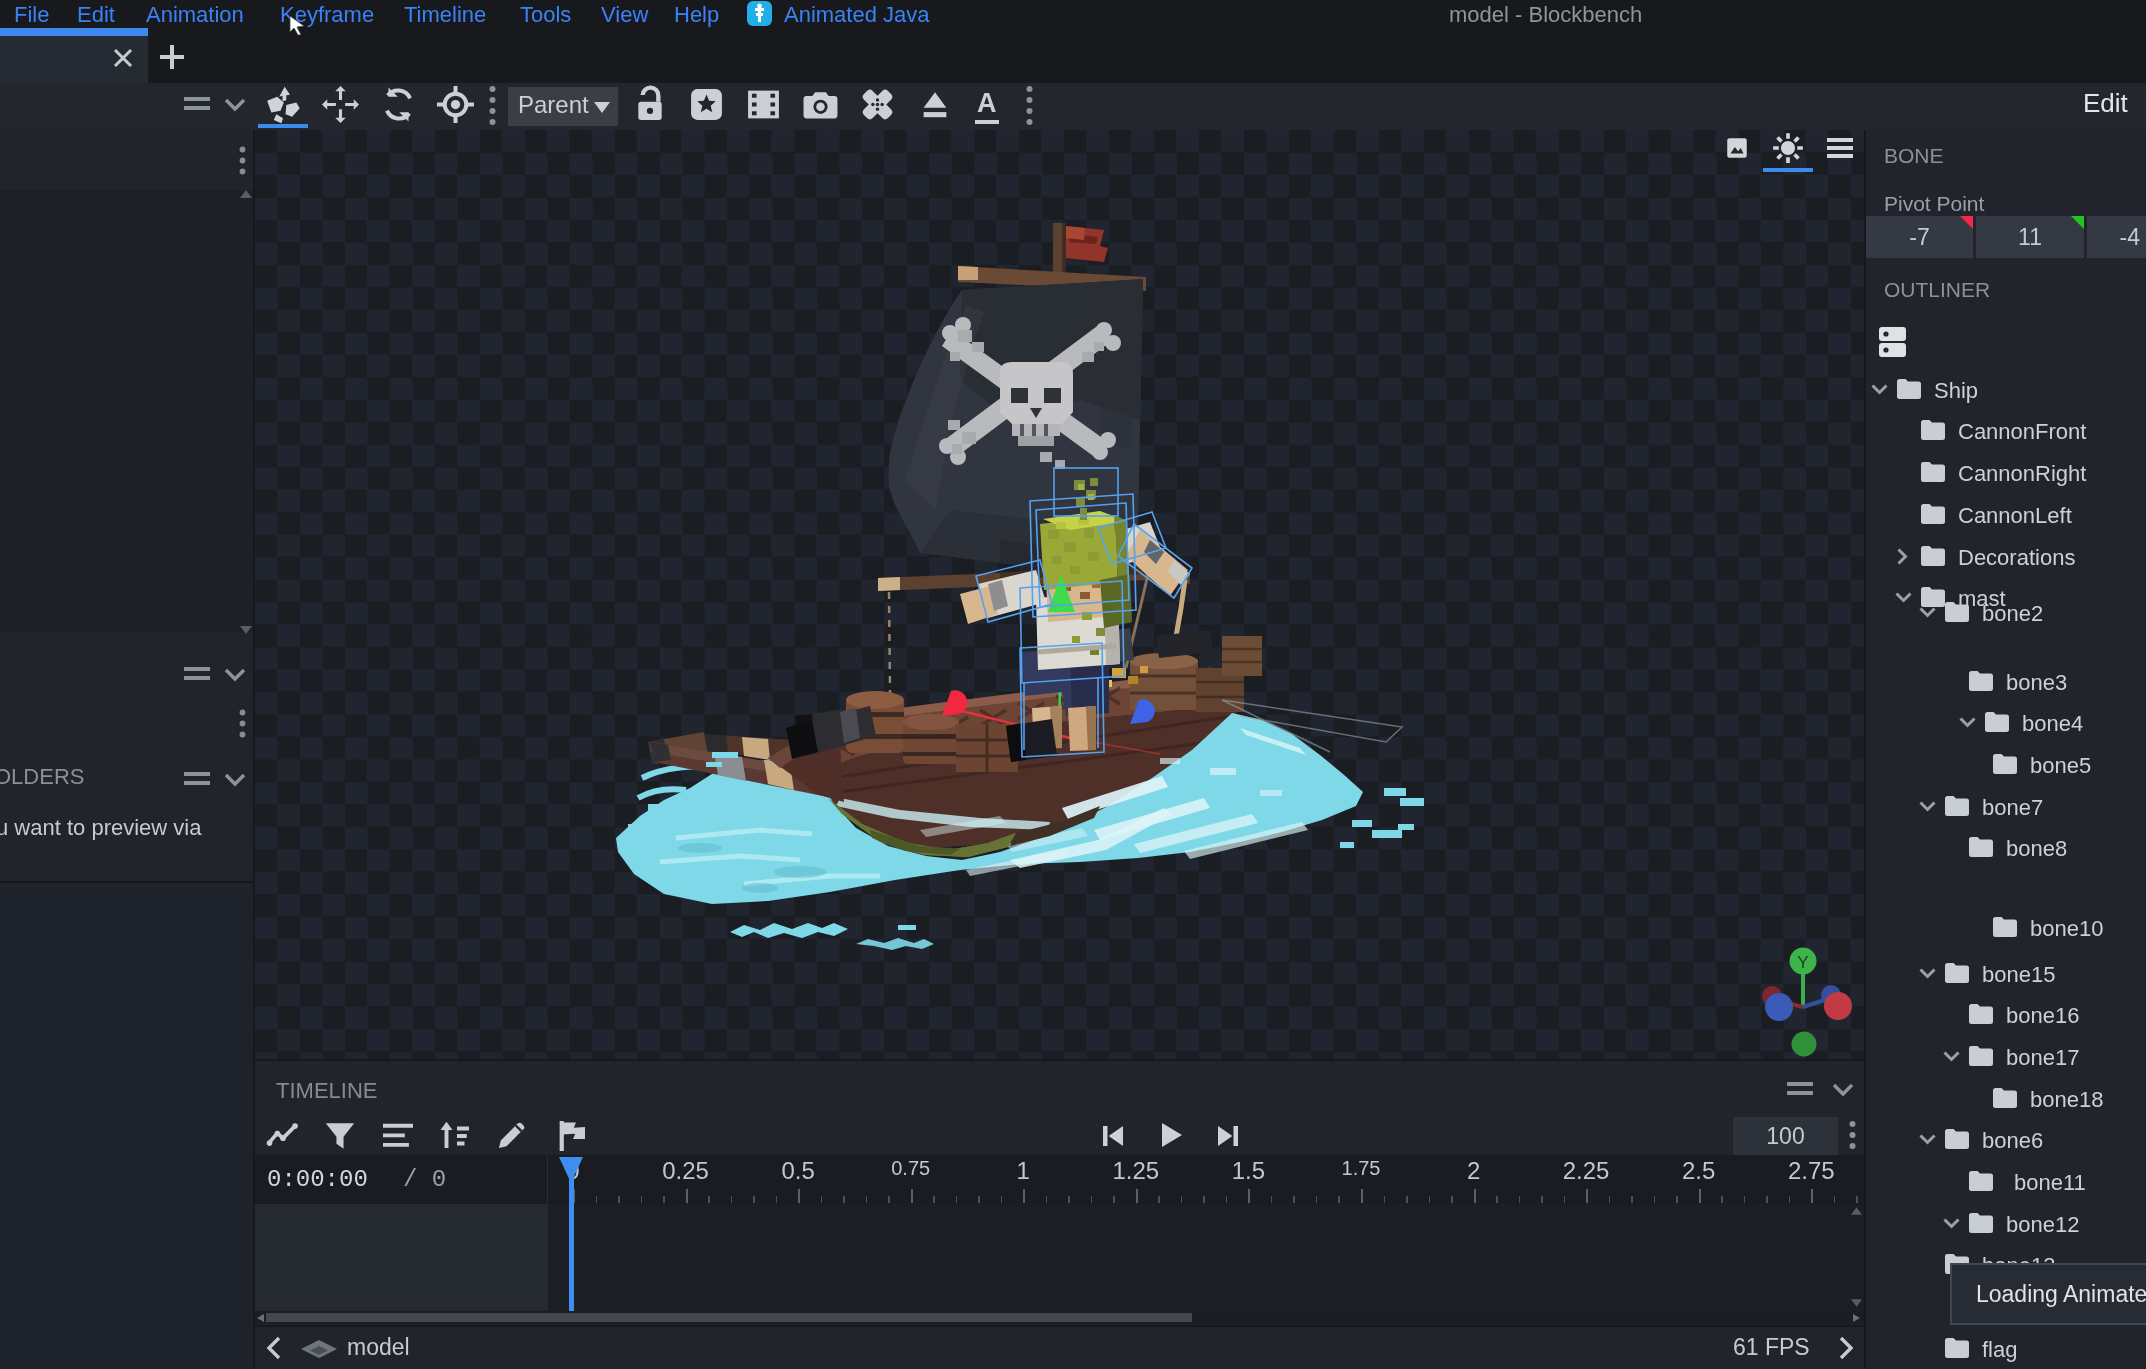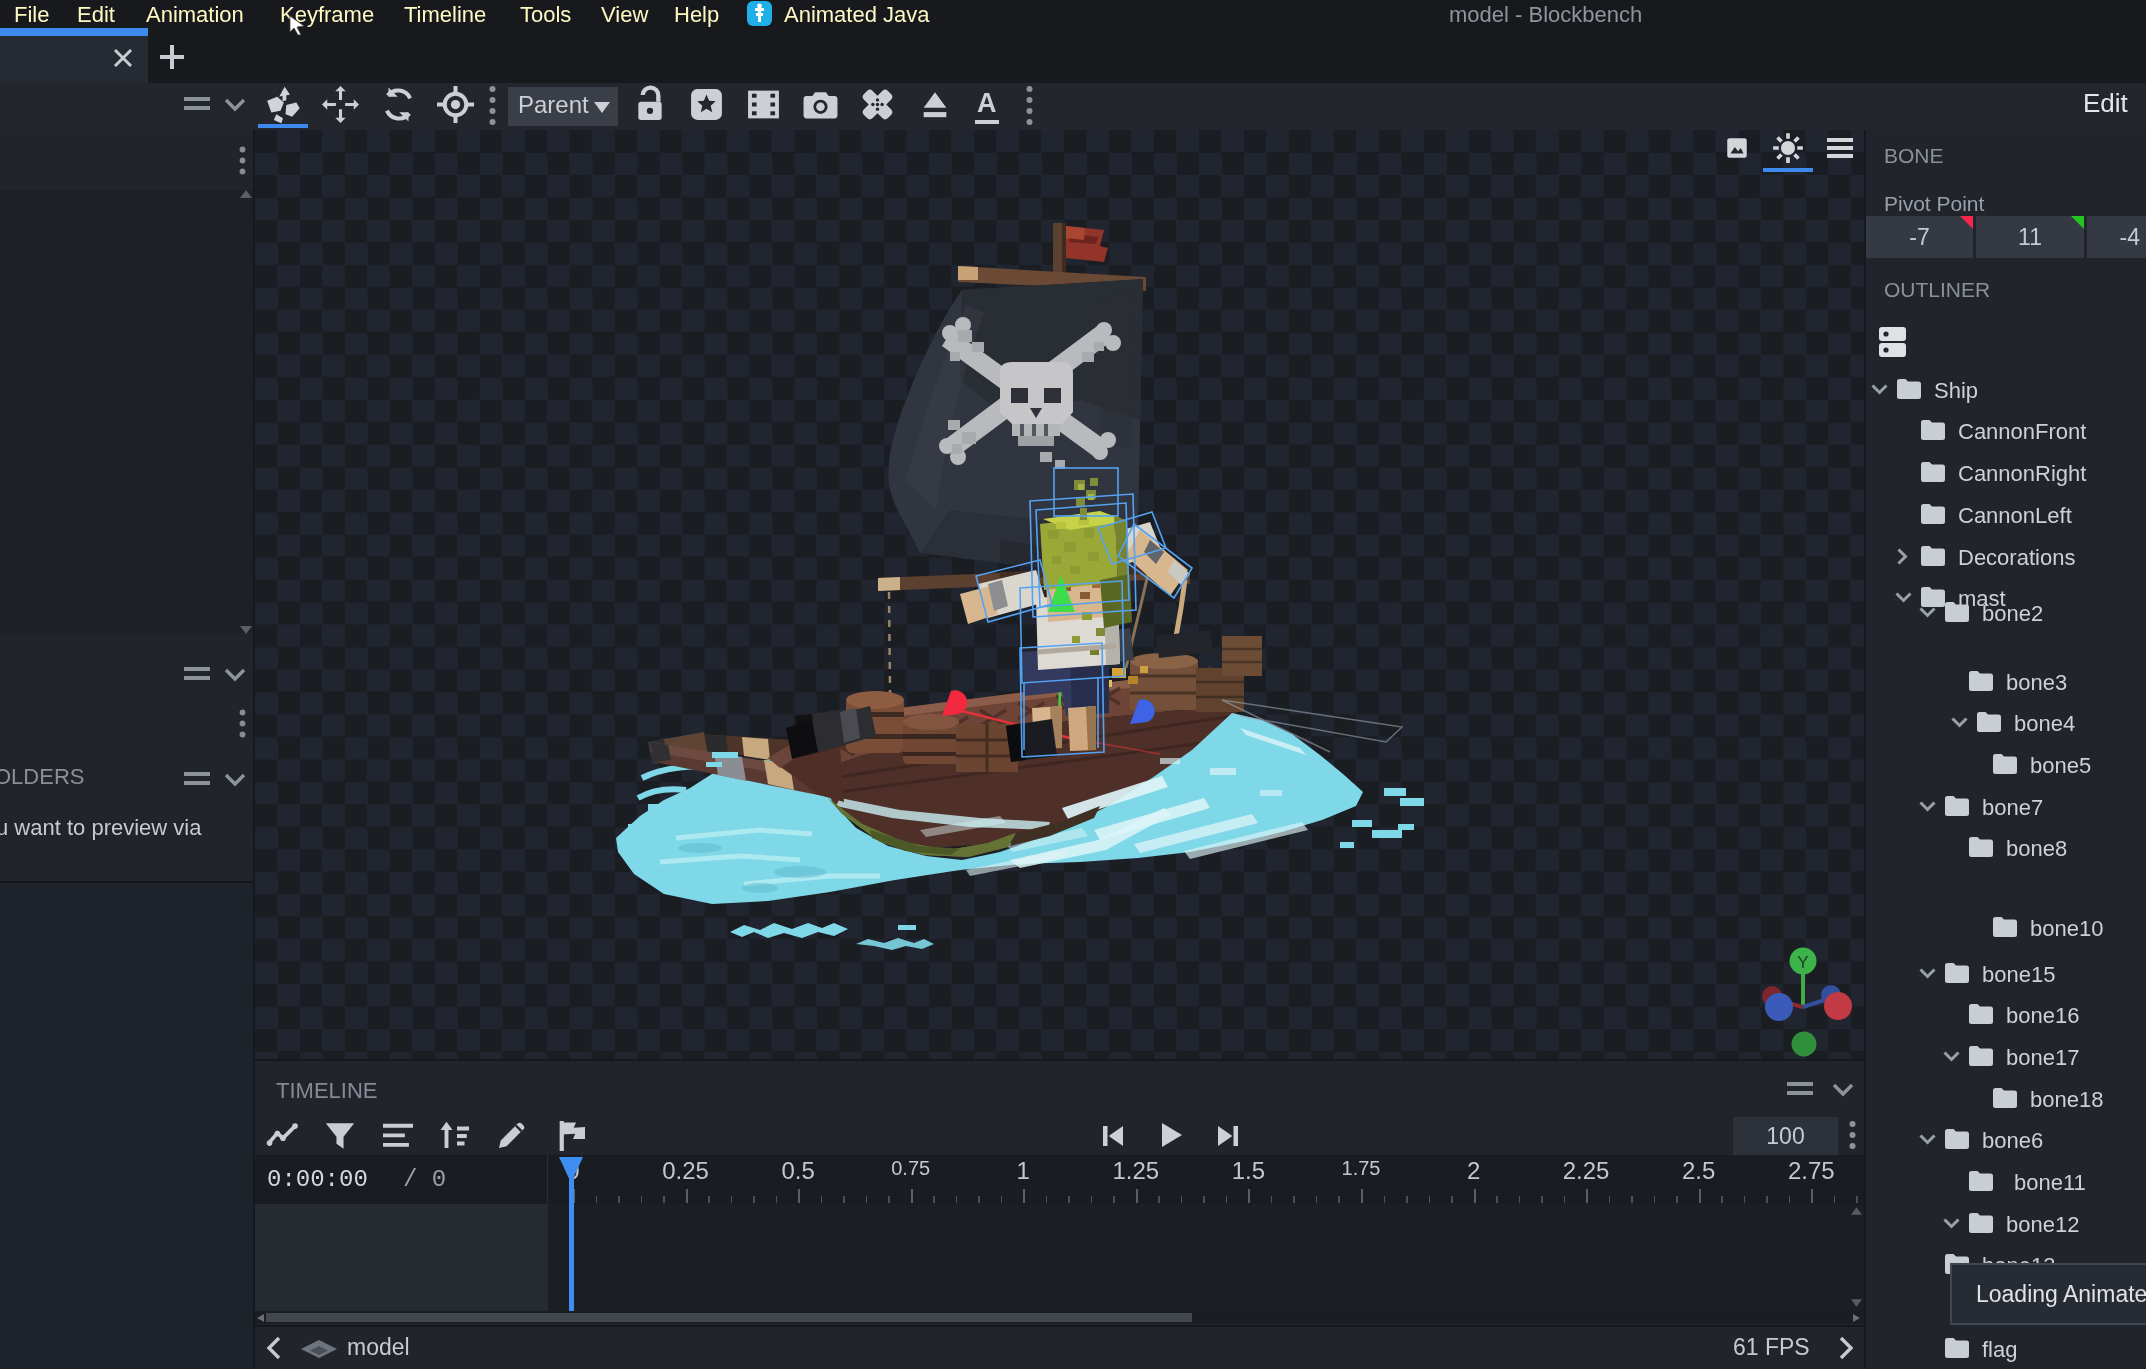--- a/index.html
+++ b/index.html
@@ -1,19 +1,19 @@
 <!DOCTYPE html>
 <html><head>
 <meta charset="utf-8">
 <style>
 html,body{margin:0;padding:0}
 body{width:2146px;height:1369px;background:#17191d;font-family:"Liberation Sans",sans-serif;overflow:hidden;position:relative;color:#cacfd6}
 .abs{position:absolute}
 .menubar{left:0;top:0;width:2146px;height:28px;background:#17191d}
-.menubar span.mi{position:absolute;top:2px;font-size:22px;color:#fef9c3}
+.menubar span.mi{position:absolute;top:2px;font-size:22px;color:#3b82f6}
 .title{position:absolute;top:2px;left:1449px;width:200px;font-size:22px;color:#8f959c}
 .tabbar{left:0;top:28px;width:2146px;height:55px;background:#17191d}
 .tab{position:absolute;left:0;top:0;width:148px;height:55px;background:#262a32;border-top:8px solid #3e8aec;box-sizing:border-box}
 .toolrow{left:0;top:83px;width:2146px;height:47px;background:#23262d}
 .leftpanel{left:0;top:130px;width:253px;height:1239px;background:#21252b}
 .lp-inner{position:absolute;left:0;top:60px;width:253px;height:443px;background:#1d2127}
 .lp-low{position:absolute;left:0;top:751px;width:253px;height:488px;background:#1e222a;border-top:2px solid #14171c}
 .vborder1{left:253px;top:130px;width:2px;height:1239px;background:#15181c}
 .vborder2{left:1864px;top:130px;width:2px;height:1239px;background:#15181c}
 .viewport{left:255px;top:130px;width:1609px;height:929px;background:repeating-conic-gradient(#212530 0% 25%, #1a1d22 0% 50%);background-size:44.96px 44.96px;overflow:hidden}
@@ -571,21 +571,21 @@
         <path d="M0 2.5 A2.5 2.5 0 0 1 2.5 0 H8.5 L11 2.5 H21.5 A2.5 2.5 0 0 1 24 5 V17.5 A2.5 2.5 0 0 1 21.5 20 H2.5 A2.5 2.5 0 0 1 0 17.5z" fill="#c9cdd4"></path>
       </svg>
       <span style="position:absolute;left:116px">bone2</span>
     </div>
 <div class="treerow" style="left:0;top:531.6px;width:280px">
       <svg style="position:absolute;left:103px;top:9px" width="24" height="20" viewBox="0 0 24 20">
         <path d="M0 2.5 A2.5 2.5 0 0 1 2.5 0 H8.5 L11 2.5 H21.5 A2.5 2.5 0 0 1 24 5 V17.5 A2.5 2.5 0 0 1 21.5 20 H2.5 A2.5 2.5 0 0 1 0 17.5z" fill="#c9cdd4"></path>
       </svg>
       <span style="position:absolute;left:140px">bone3</span>
     </div>
-<div class="treerow" style="left:8px;top:573.3px;width:234px">
+<div class="treerow" style="left:16px;top:573.3px;width:234px">
       <svg style="position:absolute;left:77px;top:14px" width="17" height="11" viewBox="0 0 17 11">
         <path d="M1.5 1.5 L8.5 8.5 L15.5 1.5" stroke="#9aa0a8" stroke-width="3" fill="none"></path>
       </svg>
       <svg style="position:absolute;left:103px;top:9px" width="24" height="20" viewBox="0 0 24 20">
         <path d="M0 2.5 A2.5 2.5 0 0 1 2.5 0 H8.5 L11 2.5 H21.5 A2.5 2.5 0 0 1 24 5 V17.5 A2.5 2.5 0 0 1 21.5 20 H2.5 A2.5 2.5 0 0 1 0 17.5z" fill="#c9cdd4"></path>
       </svg>
       <span style="position:absolute;left:140px">bone4</span>
     </div>
 <div class="treerow" style="left:0;top:615.0px;width:280px">
       <svg style="position:absolute;left:127px;top:9px" width="24" height="20" viewBox="0 0 24 20">

